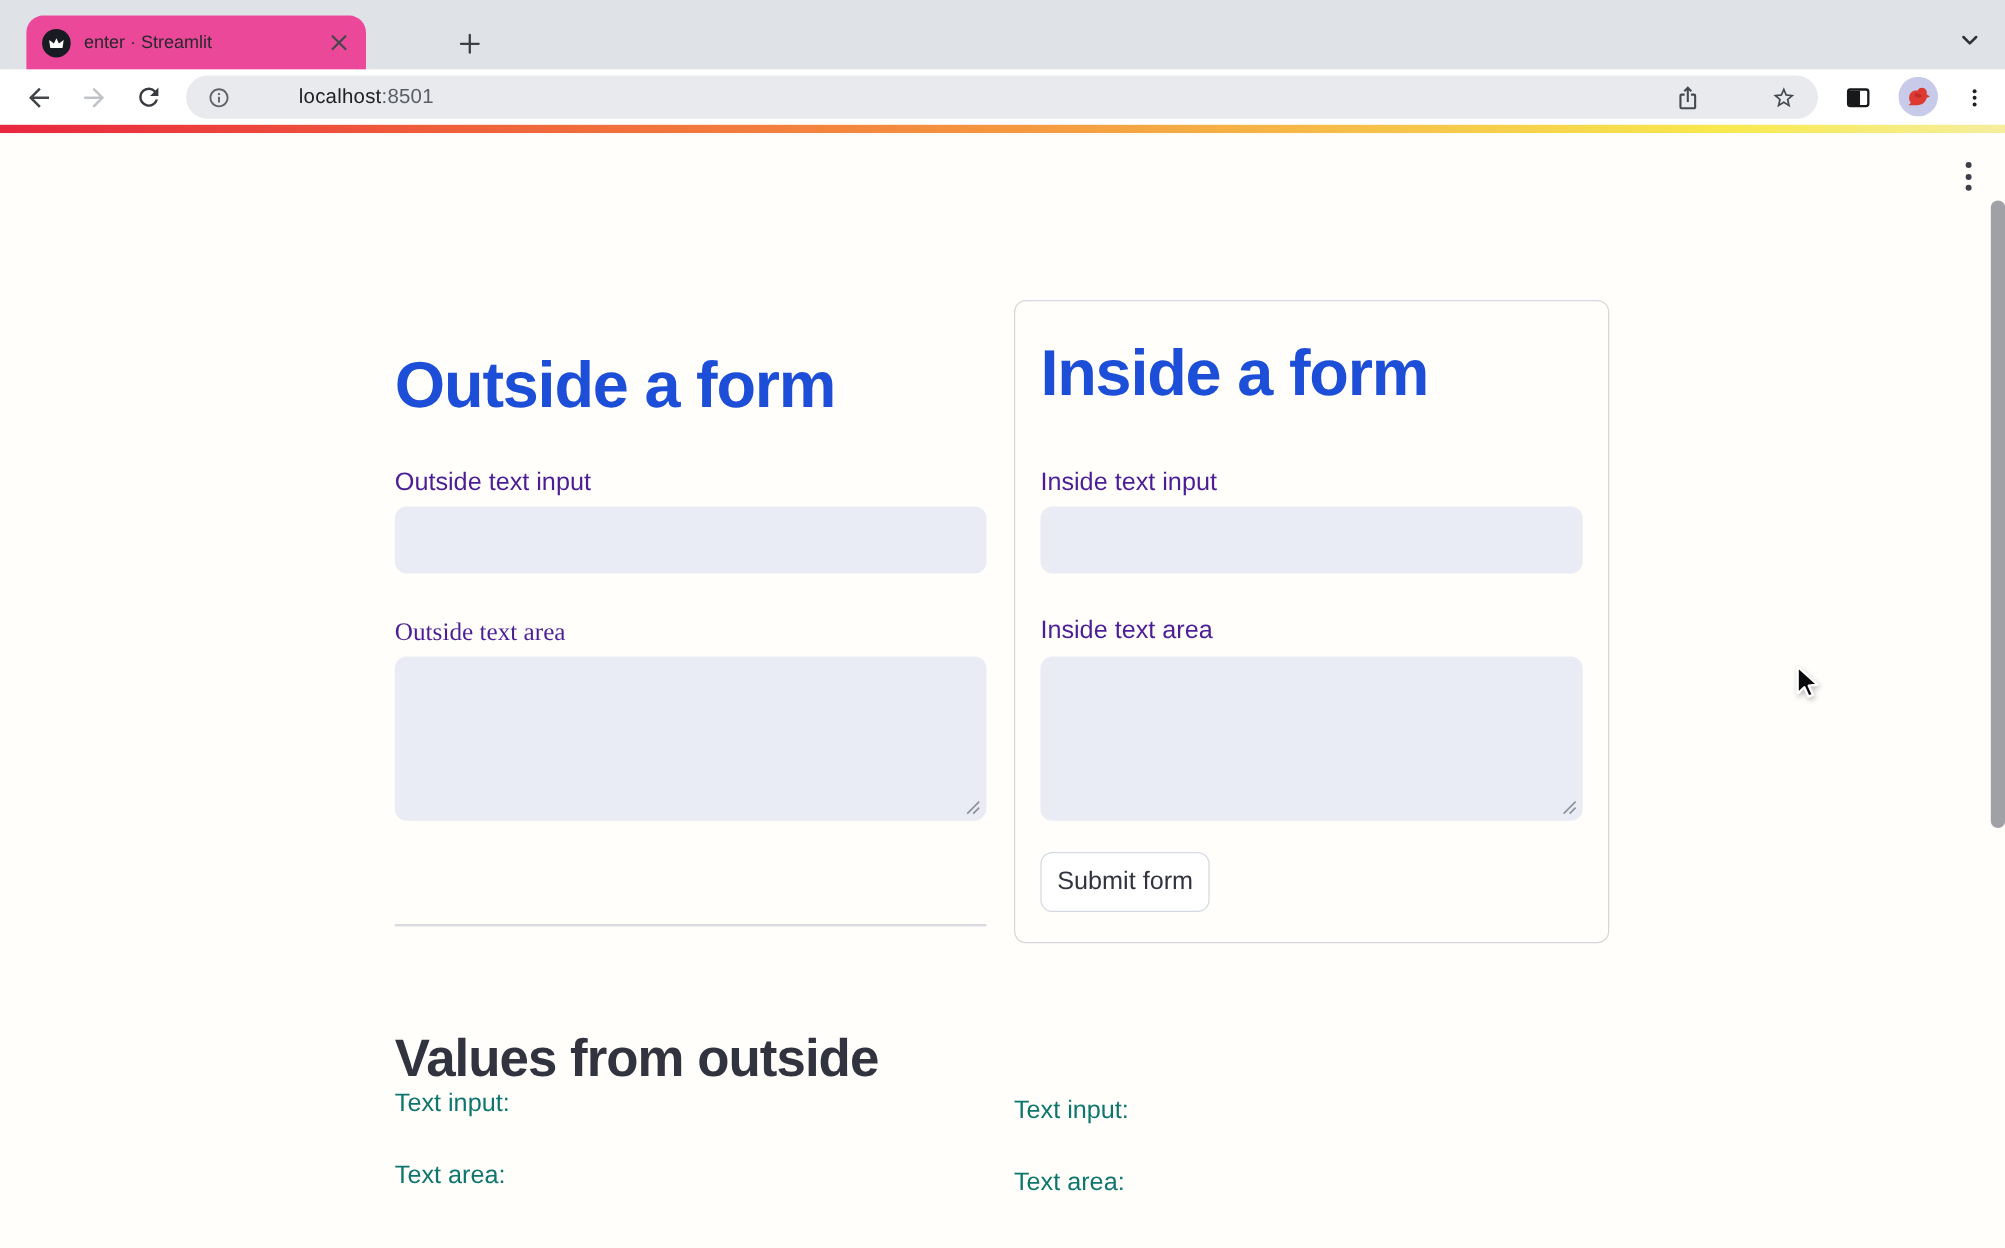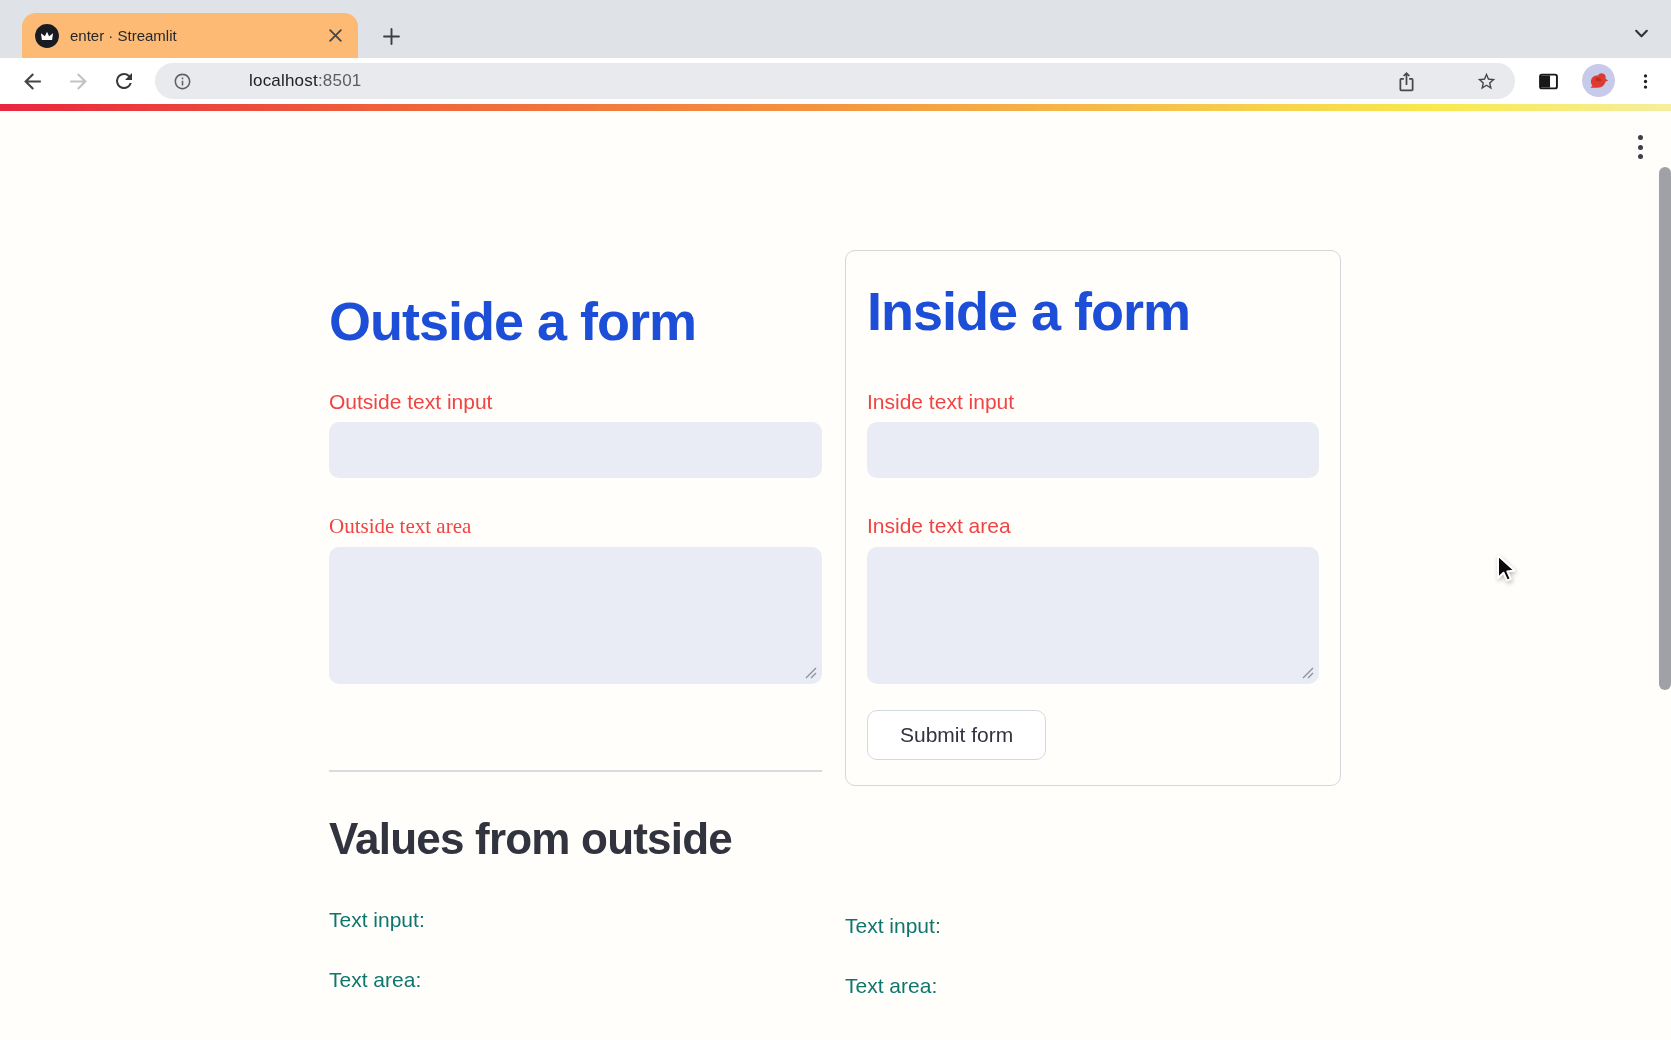--- a/index.html
+++ b/index.html
@@ -2,21 +2,21 @@
 <html><head>
 <meta charset="utf-8">
 <style>
   * { margin:0; padding:0; box-sizing:border-box; }
   html,body { width:1671px; height:1040px; }
   body { font-family:"Liberation Sans","DejaVu Sans",sans-serif; }
   .screen { position:relative; width:1671px; height:1040px; background:#FFFEFB; overflow:hidden; }
 
   
   .tabstrip { position:absolute; left:0; top:0; width:1671px; height:58px; background:#DFE2E6; }
-  .tab { position:absolute; left:22px; top:13px; width:336px; height:45px; background:#fdba74;
+  .tab { position:absolute; left:22px; top:13px; width:283px; height:45px; background:#ec4899;
          border-radius:14px 14px 0 0; display:flex; align-items:center; padding:0 12px 0 12px; gap:10px; }
   .tab-title { flex:1; font-size:15px; color:#26282C; white-space:nowrap; overflow:hidden; }
   .favicon { width:26px; height:26px; flex:0 0 auto; }
   .tab-close { width:22px; height:22px; display:flex; align-items:center; justify-content:center; border-radius:50%; cursor:default; }
   .newtab-btn { position:absolute; left:376px; top:21px; width:30px; height:30px; display:flex; align-items:center; justify-content:center; border-radius:50%; }
   .tabsearch-btn { position:absolute; left:1626px; top:18px; width:30px; height:30px; display:flex; align-items:center; justify-content:center; }
 
   .toolbar { position:absolute; left:0; top:58px; width:1671px; height:46px; background:#FFFFFF; }
   .nav-btn { position:absolute; top:1px; width:44px; height:44px; display:flex; align-items:center; justify-content:center; border-radius:50%; }
   .btn-back { left:10px; } .btn-forward { left:56px; } .btn-reload { left:102px; }
@@ -33,36 +33,36 @@
   .decoration { position:absolute; left:0; top:104px; width:1671px; height:7px;
     background:linear-gradient(90deg,#E8263F 0%,#EF5F3B 22%,#F4923F 48%,#F6C44A 70%,#F8E94E 86%,#F5EE9E 100%); }
 
   
   .content { position:absolute; left:0; top:111px; width:1671px; height:929px; background:#FFFEFB; color:#31333F; }
   .st-menu { position:absolute; left:1624px; top:16px; width:32px; height:40px; display:flex; flex-direction:column;
              align-items:center; justify-content:center; gap:4.5px; }
   .st-menu i { width:5px; height:5px; border-radius:50%; background:#3D3F49; }
 
   .h1 { position:absolute; font-size:54px; font-weight:700; letter-spacing:-1px; line-height:64px; color:#1d4ed8; }
-  .h2 { position:absolute; font-size:44px; font-weight:700; letter-spacing:-0.8px; line-height:54px; color:#31333F; }
-  .w-label { position:absolute; font-size:21px; line-height:28px; color:#ef4444;text-align:center; }
+  .h2 { position:absolute; font-size:44px; font-weight:700; letter-spacing:-0.8px; line-height:54px; color:#31333F;margin-top:44px; }
+  .w-label { position:absolute; font-size:21px; line-height:28px; color:#4c1d95;text-align:center; }
   .body-line { position:absolute; font-size:21px; line-height:28px; color:#0f766e; }
 
   .st-input { position:absolute; height:56px; background:#E9ECF4; border:none; outline:none; border-radius:10px;
               font:inherit; font-size:21px; color:#31333F; padding:0 16px; }
   .st-textarea-wrap { position:absolute; height:137px; }
   .st-textarea { width:100%; height:100%; background:#E9ECF4; border:none; outline:none; border-radius:10px;
               font:inherit; font-size:21px; color:#31333F; padding:12px 16px; resize:none; }
   .resize-grip { position:absolute; right:5px; bottom:5px; width:14px; height:14px; }
 
   .divider { position:absolute; left:329px; top:659px; width:493px; height:1.5px; background:#DADBE0; }
 
   .form-box { position:absolute; left:845px; top:139px; width:496px; height:536px;
               border:1.5px solid #D5D7DD; border-radius:10px; background:transparent; }
-  .submit-btn { position:absolute; left:867px; top:599px; height:50px; padding:0 32px; background:#FFFFFF;
+  .submit-btn { position:absolute; left:867px; top:599px; height:50px; padding:0 13px; background:#FFFFFF;
               border:1.5px solid #D4D8E0; border-radius:10px; font:inherit; font-size:21px; color:#31333F; }
 
   .scrollbar-thumb { position:absolute; left:1659px; top:56px; width:12px; height:523px; background:#9FA1A7; border-radius:6px; }
 
   .cursor { position:absolute; left:1491px; top:442px; width:30px; height:34px; pointer-events:none;
             filter:drop-shadow(1px 2px 2px rgba(0,0,0,.25)); }
 </style>
 </head>
 <body>
 

